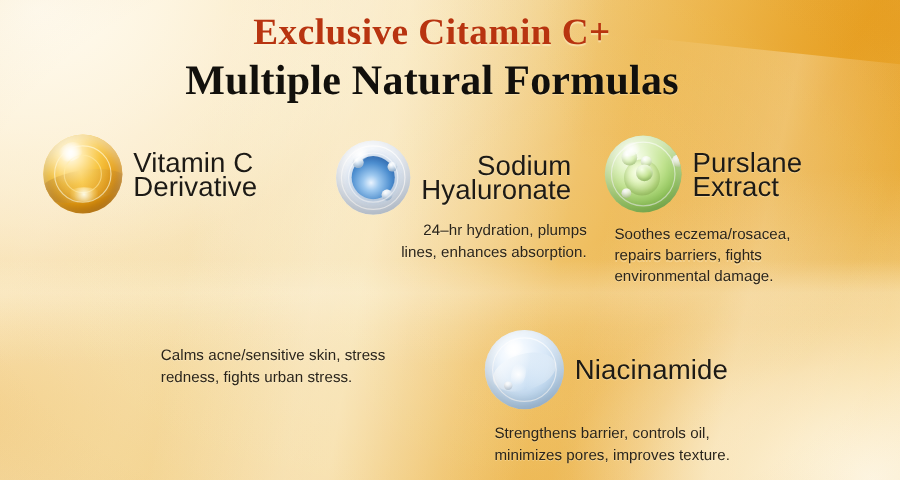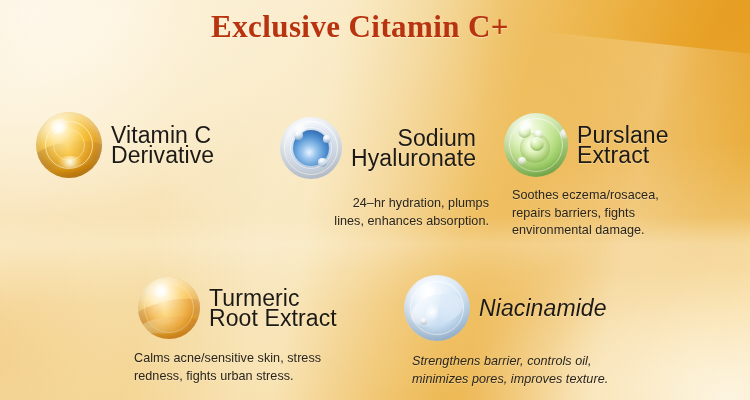--- a/index.html
+++ b/index.html
@@ -308,20 +308,21 @@
   <div class="bg-layer bg-corner-bl"></div>
   <div class="bg-layer bg-corner-tl"></div>
   <div class="bg-layer bg-corner-br"></div>
   <div class="bg-layer bg-streak-a"></div>
   <div class="bg-layer bg-streak-b"></div>
   <div class="bg-layer bg-sheen-mid"></div>
   <div class="bg-layer bg-vignette"></div>
 
   <div class="titles">
     <div class="title-main">Exclusive Citamin C+</div>
+    <div class="title-sub">Multiple Natural Formulas</div>
   </div>
 
   <div class="card" style="left:36px; top:112px; width:240px;">
     <div class="card-head">
       <div class="orb orb-gold">
         <div class="swirl"></div>
         <div class="ring ring-1"></div>
         <div class="ring ring-2"></div>
         <div class="spec spec-1"></div>
         <div class="spec spec-2"></div>
@@ -338,21 +339,21 @@
         <div class="bubble b-1"></div>
         <div class="bubble b-2"></div>
         <div class="bubble b-3"></div>
         <div class="ring ring-1"></div>
         <div class="ring ring-2"></div>
         <div class="spec spec-1"></div>
       </div>
       <div class="card-title">Sodium
 Hyaluronate</div>
     </div>
-    <div class="card-body" style="margin-top:16px; margin-left:19px; width:190px;">24–hr hydration, plumps
+    <div class="card-body" style="margin-top:5px; margin-left:19px; width:190px;">24–hr hydration, plumps
 lines, enhances absorption.</div>
   </div>
 
   <div class="card" style="left:504px; top:113px; width:215px;">
     <div class="card-head">
       <div class="orb orb-green">
         <div class="inner"></div>
         <div class="bubble b-1"></div>
         <div class="bubble b-2"></div>
         <div class="bubble b-3"></div>
@@ -363,35 +364,25 @@
       </div>
       <div class="card-title">Purslane
 Extract</div>
     </div>
     <div class="card-body" style="margin-top:10px; margin-left:8px; width:205px;">Soothes eczema/rosacea,
 repairs barriers, fights
 environmental damage.</div>
   </div>
 
   <div class="card" style="left:138px; top:277px; width:215px;">
-    <div class="card-head">
-      <div class="orb orb-orange">
-        <div class="swirl-1"></div>
-        <div class="swirl-2"></div>
-        <div class="ring ring-1"></div>
-        <div class="spec spec-1"></div>
-      </div>
-      <div class="card-title">Turmeric
-Root Extract</div>
-    </div>
     <div class="card-body" style="margin-top:11px; margin-left:-4px; width:225px;">Calms acne/sensitive skin, stress
 redness, fights urban stress.</div>
   </div>
 
-  <div class="card" style="left:404px; top:275px; width:230px;font-style:italic;">
+  <div class="card" style="left:404px; top:275px; width:230px;">
     <div class="card-head">
       <div class="orb orb-ice">
         <div class="swirl-1"></div>
         <div class="ring ring-1"></div>
         <div class="spec spec-1"></div>
         <div class="spec spec-2"></div>
         <div class="bubble b-1"></div>
       </div>
       <div class="card-title">Niacinamide</div>
     </div>

